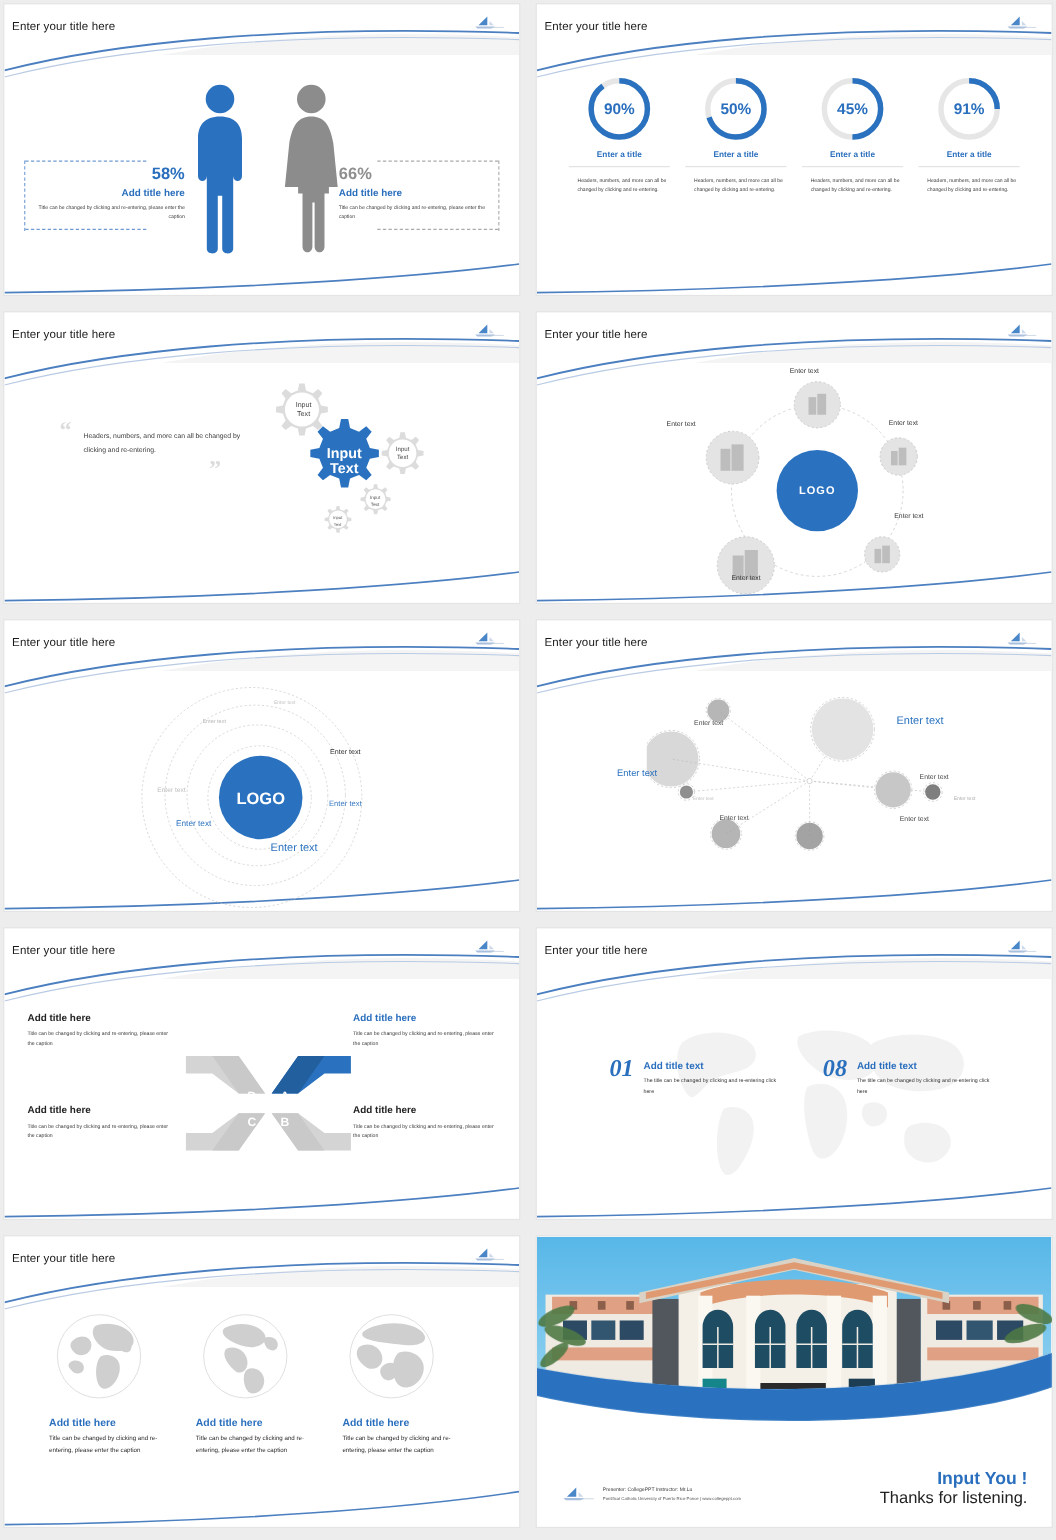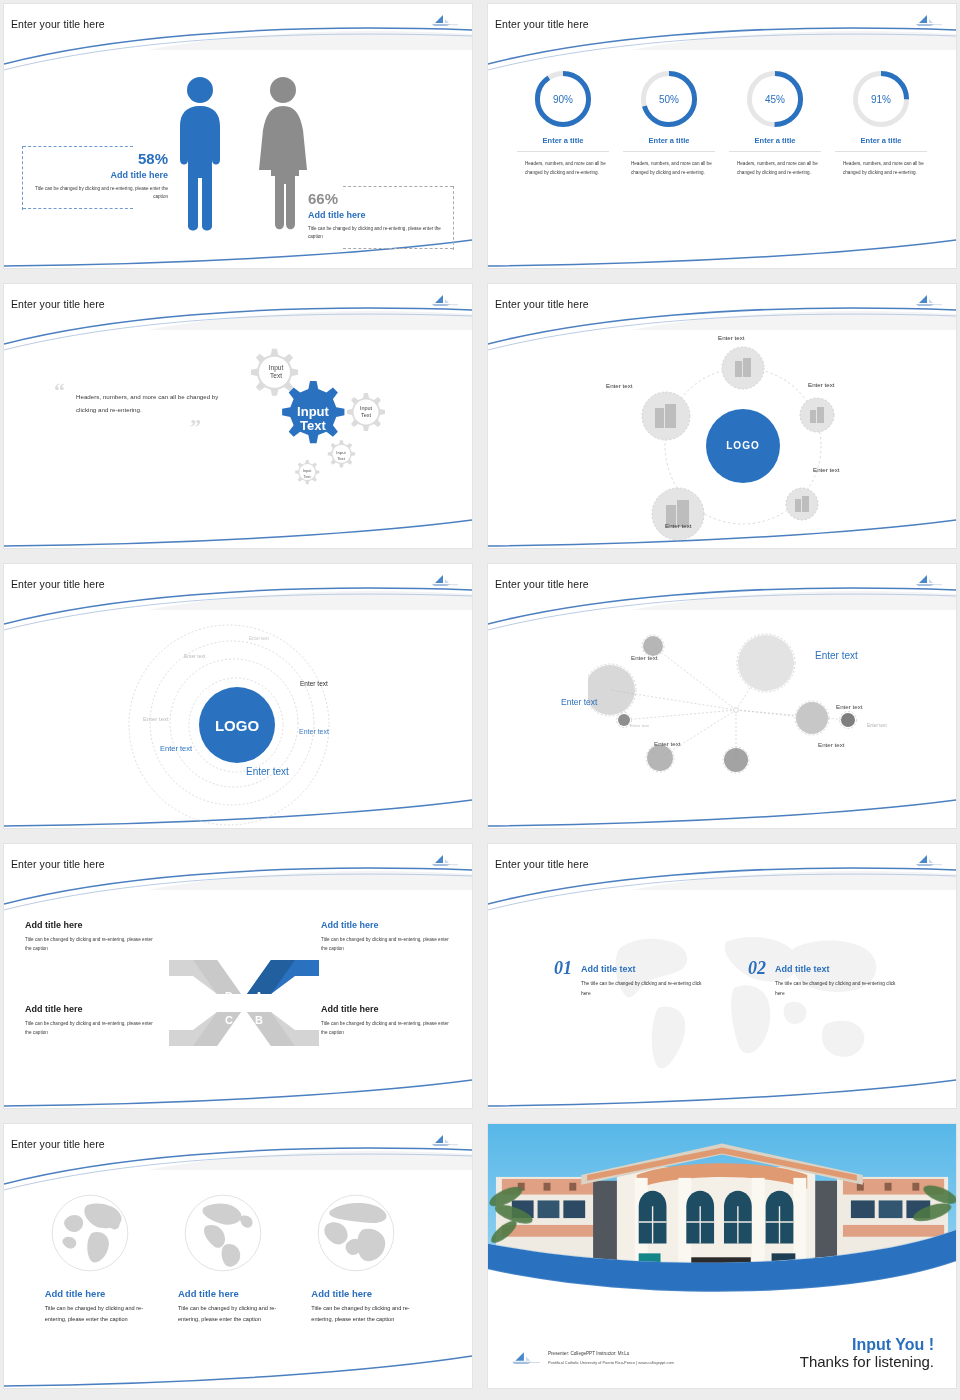--- a/index.html
+++ b/index.html
@@ -53,48 +53,48 @@
   .pct { font-size: 15px; font-weight: bold; }
   .pct.blue { color:#2a6fbd; }
   .pct.grey { color:#8e8e8e; }
   .addtitle { font-size: 9px; font-weight: bold; color:#2a6fbd; margin-top:3px; }
   .capt { font-size:4.6px; color:#3a3a3a; line-height:1.85; margin-top:5px; }
   .s1-left { position:absolute; left:18px; top:96px; width:148px; text-align:right;
              border-left:1px dashed #6f9ad1; padding:4px 2px 8px 0; }
   .s1-left:before{content:"";position:absolute;left:0;top:0;width:110px;height:1px;border-top:1px dashed #6f9ad1;}
   .s1-left:after{content:"";position:absolute;left:0;bottom:0;width:110px;height:1px;border-top:1px dashed #6f9ad1;}
   .s1-right { position:absolute; right:18px; top:96px; width:148px; text-align:left;
-             border-right:1px dashed #aaa; padding:4px 0 8px 2px;margin-top:40px; }
+             border-right:1px dashed #aaa; padding:4px 0 8px 2px; }
   .s1-right:before{content:"";position:absolute;right:0;top:0;width:110px;height:1px;border-top:1px dashed #aaa;}
   .s1-right:after{content:"";position:absolute;right:0;bottom:0;width:110px;height:1px;border-top:1px dashed #aaa;}
 
   
   .donuts { position:absolute; left:0; top:18px; width:100%; display:flex; justify-content:space-around; padding:0 22px; }
   .donut-col { width:92px; text-align:center; }
   .donut { width:62px; height:62px; margin:0 auto; position:relative; }
   .donut-val { position:absolute; inset:0; display:flex; align-items:center; justify-content:center;
-               font-size:10px; font-weight:normal; color:#2a6fbd; }
+               font-size:14px; font-weight:bold; color:#2a6fbd; }
   .donut-title { font-size:7.5px; font-weight:bold; color:#2a6fbd; margin-top:6px;
                  padding-bottom:6px; border-bottom:1px solid #e0e0e0; }
   .donut-desc { font-size:4.6px; color:#3a3a3a; line-height:2.0; margin-top:7px; text-align:left; padding-left:8px;}
 
   
   .quote-block { position:absolute; left:50px; top:52px; width:175px; }
   .quote-mark { color:#dcdcdc; font-size:22px; font-weight:bold; line-height:.8; font-family:"Liberation Serif", serif;}
   .quote-text { font-size:6.2px; color:#3a3a3a; line-height:2.1; padding-left:22px; margin-top:-10px;}
   .quote-mark.close { text-align:right; padding-right:28px; margin-top:2px;}
   .nodelbl { position:absolute; font-size:6.2px; color:#333; white-space:nowrap; }
 
   
   .qtitle { font-size:9px; font-weight:bold; color:#222; }
   .qtitle.blue { color:#2a6fbd; }
   .qtext { font-size:4.7px; color:#3a3a3a; line-height:2.0; margin-top:5px; }
 
   
-  .bignum { font-size:18px; font-weight:bold; font-style:italic; color:#2a6fbd; font-family:"Liberation Serif",serif; }
+  .bignum { font-size:22px; font-weight:bold; font-style:italic; color:#2a6fbd; font-family:"Liberation Serif",serif; }
   .numtitle { font-size:9px; font-weight:bold; color:#2a6fbd; }
   .numdesc { font-size:4.8px; color:#333; line-height:2.0; margin-top:5px; }
 
   
   .globe-col { width:120px; text-align:left; }
   .globe-title { font-size:9.5px; font-weight:bold; color:#2a6fbd; margin-top:12px;}
   .globe-desc { font-size:5.6px; color:#2d2d2d; line-height:1.95; margin-top:4px; }
 
   
   .photo { position:absolute; left:0; top:0; width:100%; height:196px; overflow:hidden; }
@@ -563,21 +563,21 @@
         </g>
       </svg>
       <div style="position:absolute; left:66px; top:68px; display:flex; align-items:flex-start; gap:9px;">
         <div class="bignum">01</div>
         <div style="width:128px; padding-top:6px;">
           <div class="numtitle">Add title text</div>
           <div class="numdesc">The title can be changed by clicking and re-entering click here</div>
         </div>
       </div>
       <div style="position:absolute; left:260px; top:68px; display:flex; align-items:flex-start; gap:9px;">
-        <div class="bignum">02</div>
+        <div class="bignum">08</div>
         <div style="width:128px; padding-top:6px;">
           <div class="numtitle">Add title text</div>
           <div class="numdesc">The title can be changed by clicking and re-entering click here</div>
         </div>
       </div>
     </div>
     <svg class="foot-curve" viewBox="0 0 472 36" preserveAspectRatio="none">
       <path d="M472,10 C380,22 200,34 0,36 L0,36 L472,36 Z" fill="#ffffff"></path>
       <path d="M472,8 C380,20 210,32 0,34" stroke="#4b7fc0" stroke-width="1.5" fill="none"></path>
     </svg>

